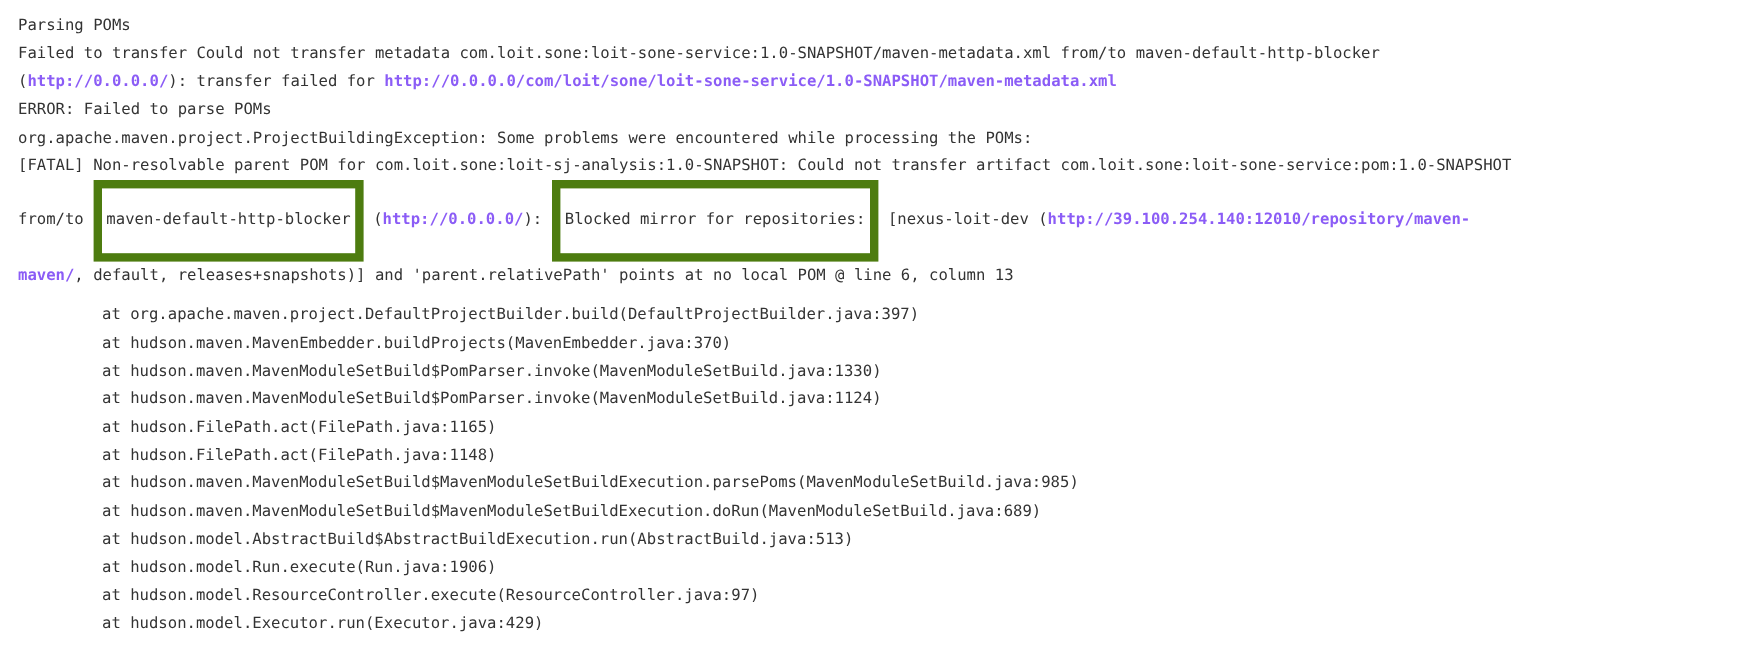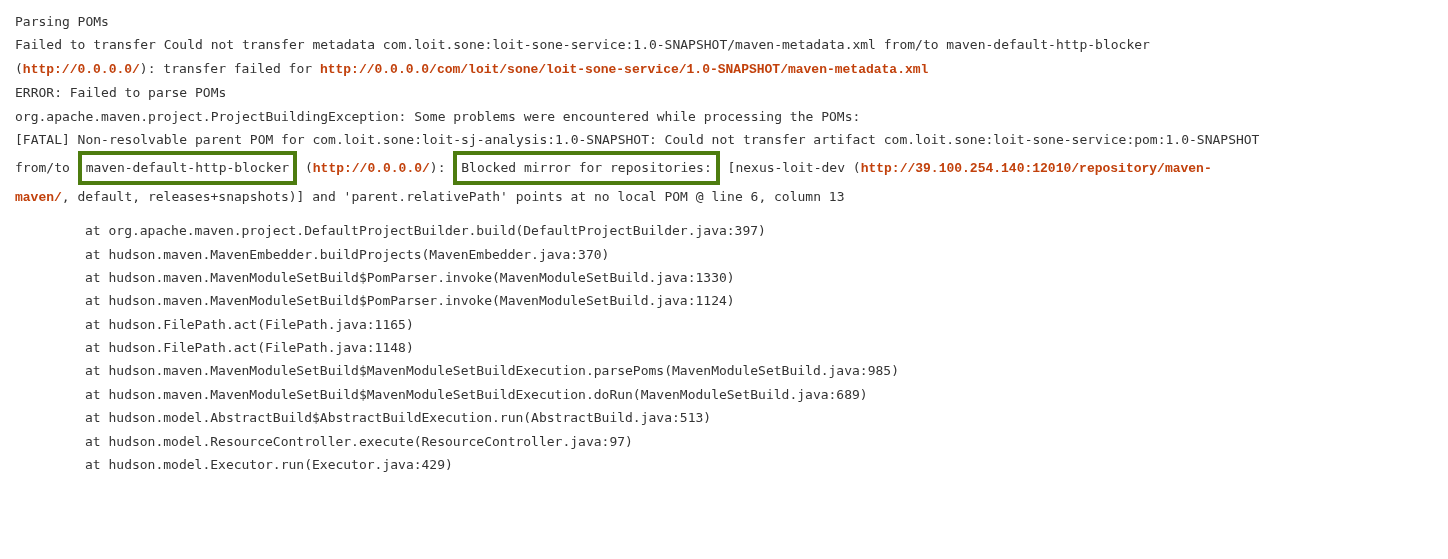--- a/index.html
+++ b/index.html
@@ -9,27 +9,26 @@
       font-size: 13px;
       line-height: 1.8;
       color: #333;
       background: #fff;
       white-space: nowrap;
     }
     .line {
       white-space: nowrap;
     }
     .link {
-      color: #c2410c;
+      color: #8b5cf6;
       font-weight: bold;
-      font-family: Liberation Mono, monospace;
     }
     .redbox {
-      border: 4px solid #4d7c0f;
-      padding: 1px 4px;
+      border: 7px solid #4d7c0f;
+      padding: 15px 4px;
       display: inline-block;
     }
     .indent {
       padding-left: 70px;
     }
   </style>
 </head>
 <body>
 
 <div class="line">Parsing POMs</div>
@@ -59,15 +58,16 @@
 <div id="stack-container">
     <div class="line indent">at org.apache.maven.project.DefaultProjectBuilder.build(DefaultProjectBuilder.java:397)</div>
     <div class="line indent">at hudson.maven.MavenEmbedder.buildProjects(MavenEmbedder.java:370)</div>
     <div class="line indent">at hudson.maven.MavenModuleSetBuild$PomParser.invoke(MavenModuleSetBuild.java:1330)</div>
     <div class="line indent">at hudson.maven.MavenModuleSetBuild$PomParser.invoke(MavenModuleSetBuild.java:1124)</div>
     <div class="line indent">at hudson.FilePath.act(FilePath.java:1165)</div>
     <div class="line indent">at hudson.FilePath.act(FilePath.java:1148)</div>
     <div class="line indent">at hudson.maven.MavenModuleSetBuild$MavenModuleSetBuildExecution.parsePoms(MavenModuleSetBuild.java:985)</div>
     <div class="line indent">at hudson.maven.MavenModuleSetBuild$MavenModuleSetBuildExecution.doRun(MavenModuleSetBuild.java:689)</div>
     <div class="line indent">at hudson.model.AbstractBuild$AbstractBuildExecution.run(AbstractBuild.java:513)</div>
+    <div class="line indent">at hudson.model.Run.execute(Run.java:1906)</div>
     <div class="line indent">at hudson.model.ResourceController.execute(ResourceController.java:97)</div>
     <div class="line indent">at hudson.model.Executor.run(Executor.java:429)</div>
   </div>
 
 </body></html>

